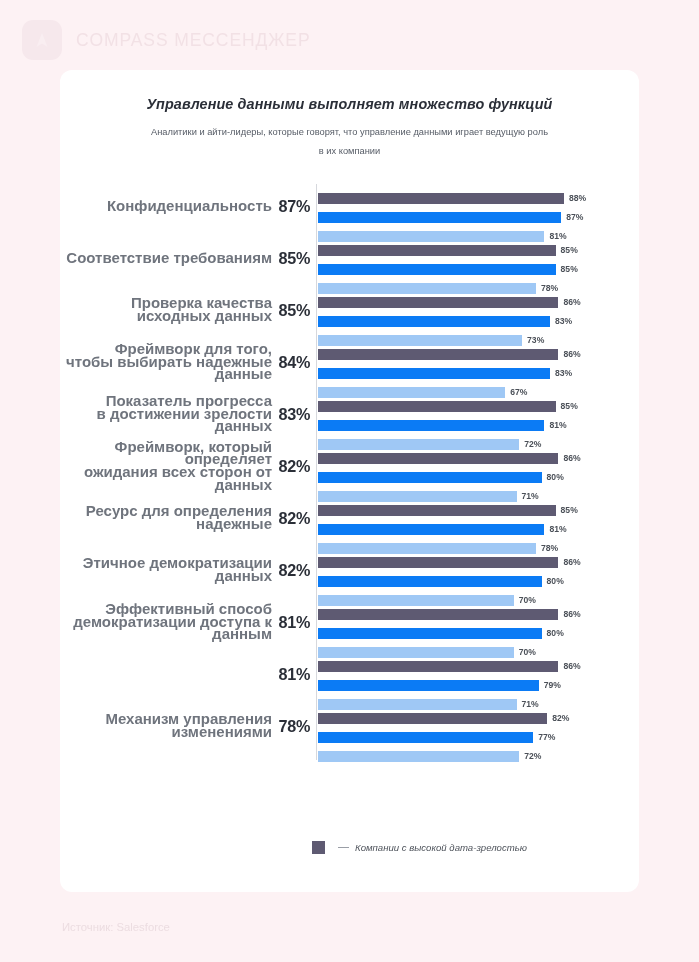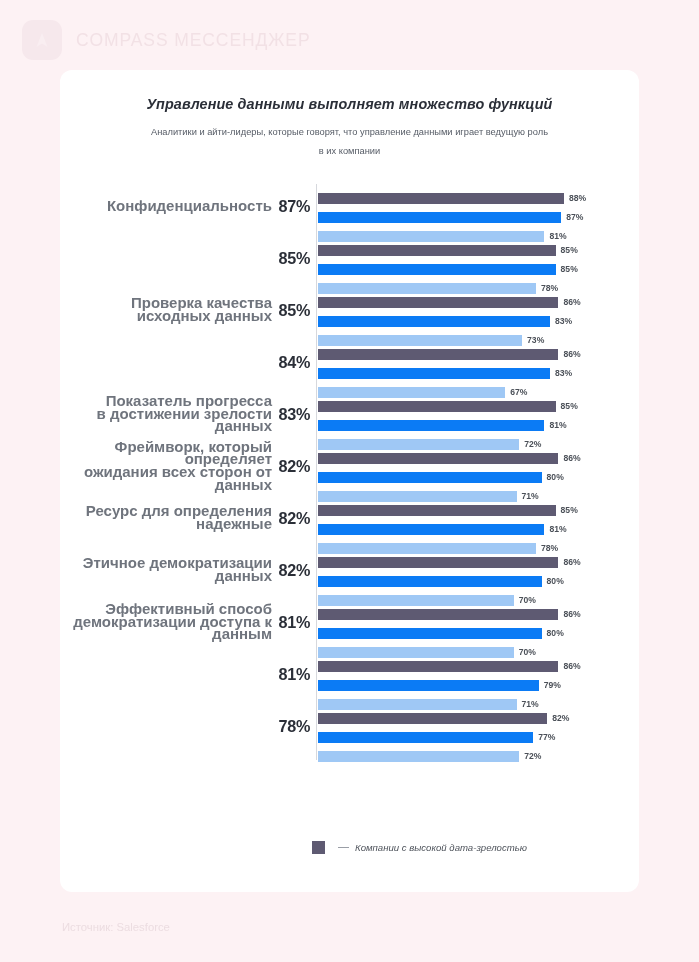--- a/index.html
+++ b/index.html
@@ -213,20 +213,21 @@
                 <div class="bar s-mid" style="width: 243.2px;"></div>
                 <span class="bar-val">87%</span>
               </div>
               <div class="bar-line">
                 <div class="bar s-low" style="width: 226.4px;"></div>
                 <span class="bar-val">81%</span>
               </div>
             </div>
           </div>
           <div class="row">
+            <div class="row-label">Соответствие требованиям</div>
             <div class="row-value">85%</div>
             <div class="bars">
               <div class="bar-line">
                 <div class="bar s-high" style="width: 237.6px;"></div>
                 <span class="bar-val">85%</span>
               </div>
               <div class="bar-line">
                 <div class="bar s-mid" style="width: 237.6px;"></div>
                 <span class="bar-val">85%</span>
               </div>
@@ -248,20 +249,21 @@
                 <div class="bar s-mid" style="width: 232px;"></div>
                 <span class="bar-val">83%</span>
               </div>
               <div class="bar-line">
                 <div class="bar s-low" style="width: 204.1px;"></div>
                 <span class="bar-val">73%</span>
               </div>
             </div>
           </div>
           <div class="row">
+            <div class="row-label">Фреймворк для того,<br>чтобы выбирать надежные данные</div>
             <div class="row-value">84%</div>
             <div class="bars">
               <div class="bar-line">
                 <div class="bar s-high" style="width: 240.4px;"></div>
                 <span class="bar-val">86%</span>
               </div>
               <div class="bar-line">
                 <div class="bar s-mid" style="width: 232px;"></div>
                 <span class="bar-val">83%</span>
               </div>
@@ -372,20 +374,21 @@
                 <div class="bar s-mid" style="width: 220.8px;"></div>
                 <span class="bar-val">79%</span>
               </div>
               <div class="bar-line">
                 <div class="bar s-low" style="width: 198.5px;"></div>
                 <span class="bar-val">71%</span>
               </div>
             </div>
           </div>
           <div class="row">
+            <div class="row-label">Механизм управления изменениями</div>
             <div class="row-value">78%</div>
             <div class="bars">
               <div class="bar-line">
                 <div class="bar s-high" style="width: 229.2px;"></div>
                 <span class="bar-val">82%</span>
               </div>
               <div class="bar-line">
                 <div class="bar s-mid" style="width: 215.3px;"></div>
                 <span class="bar-val">77%</span>
               </div>

